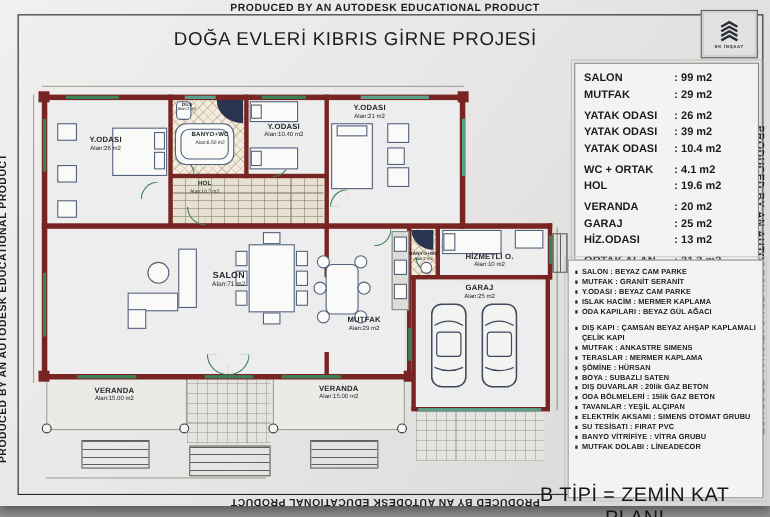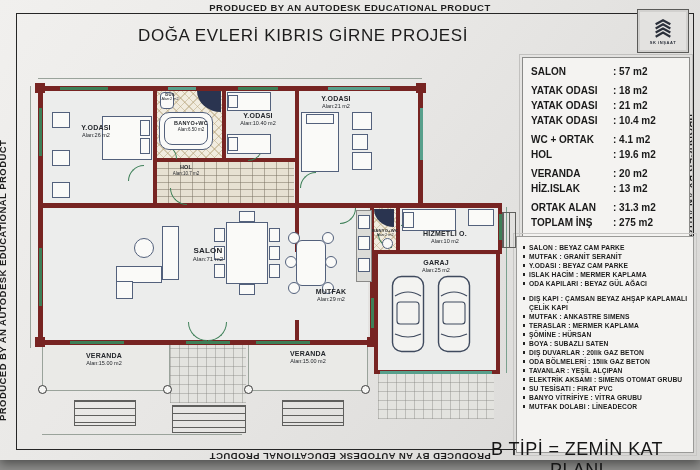--- a/index.html
+++ b/index.html
@@ -25,21 +25,21 @@
   .wm{
     position:absolute;color:#1e1e1e;font-weight:bold;font-size:9.5px;
     letter-spacing:.45px;white-space:nowrap;
   }
   .wm-top{left:0;width:700px;top:2px;text-align:center;}
   .wm-bottom{left:0;width:700px;top:451px;text-align:center;transform:rotate(180deg);}
   .wm-left{left:-3px;top:115px;height:330px;writing-mode:vertical-rl;transform:rotate(180deg);text-align:center;}
   .wm-right{left:685px;top:80px;height:350px;writing-mode:vertical-rl;text-align:center;}
   
   #title{
-    position:absolute;left:138px;top:26px;width:350px;text-align:left;
+    position:absolute;left:138px;top:26px;width:350px;text-align:right;
     font-size:17px;font-weight:500;letter-spacing:.6px;color:#1c1c1c;
   }
   #footer-label{
     position:absolute;left:462px;top:427px;width:230px;text-align:center;
     font-size:18px;font-weight:500;letter-spacing:.4px;color:#161616;margin-top:12px;
   }
   
   #logo{
     position:absolute;left:637px;top:9px;width:50px;height:42px;
     border:1px solid #5a5a58;background:#e3e2e0;
@@ -146,28 +146,30 @@
     <svg width="22" height="20" viewBox="0 0 24 20">
       <path d="M4 6 L12 1.5 L20 6" fill="none" stroke="#2a2f3a" stroke-width="2.4"></path>
       <path d="M4 10.5 L12 6 L20 10.5" fill="none" stroke="#2a2f3a" stroke-width="2.4"></path>
       <path d="M4 15 L12 10.5 L20 15" fill="none" stroke="#2a2f3a" stroke-width="2.4"></path>
       <path d="M4 19.5 L12 15 L20 19.5" fill="none" stroke="#2a2f3a" stroke-width="2.4"></path>
     </svg>
     <div class="company">SK İNŞAAT</div>
   </div>
 
   <div id="area-table">
-    <div class="t-row"><span class="t-label">SALON</span><span class="t-value">: 57 m2</span></div>
-    <div class="t-row gap"><span class="t-label">YATAK ODASI</span><span class="t-value">: 18 m2</span></div>
-    <div class="t-row"><span class="t-label">YATAK ODASI</span><span class="t-value">: 21 m2</span></div>
+    <div class="t-row"><span class="t-label">SALON</span><span class="t-value">: 99 m2</span></div>
+    <div class="t-row"><span class="t-label">MUTFAK</span><span class="t-value">: 29 m2</span></div>
+    <div class="t-row gap"><span class="t-label">YATAK ODASI</span><span class="t-value">: 26 m2</span></div>
+    <div class="t-row"><span class="t-label">YATAK ODASI</span><span class="t-value">: 39 m2</span></div>
     <div class="t-row"><span class="t-label">YATAK ODASI</span><span class="t-value">: 10.4 m2</span></div>
     <div class="t-row gap"><span class="t-label">WC + ORTAK</span><span class="t-value">: 4.1 m2</span></div>
     <div class="t-row"><span class="t-label">HOL</span><span class="t-value">: 19.6 m2</span></div>
     <div class="t-row gap"><span class="t-label">VERANDA</span><span class="t-value">: 20  m2</span></div>
-    <div class="t-row"><span class="t-label">HİZ.ISLAK</span><span class="t-value">: 13  m2</span></div>
+    <div class="t-row"><span class="t-label">GARAJ</span><span class="t-value">: 25  m2</span></div>
+    <div class="t-row"><span class="t-label">HİZ.ODASI</span><span class="t-value">: 13  m2</span></div>
     <div class="t-row gap"><span class="t-label">ORTAK ALAN</span><span class="t-value">: 31.3 m2</span></div>
     <div class="t-row"><span class="t-label">TOPLAM İNŞ</span><span class="t-value">: 275  m2</span></div>
   </div>
 
   <div id="specs">
     <div class="s-group">
       <div class="s-item"><span class="s-bullet"></span><span>SALON : BEYAZ CAM PARKE</span></div>
       <div class="s-item"><span class="s-bullet"></span><span>MUTFAK : GRANİT SERANİT</span></div>
       <div class="s-item"><span class="s-bullet"></span><span>Y.ODASI : BEYAZ CAM PARKE</span></div>
       <div class="s-item"><span class="s-bullet"></span><span>ISLAK HACİM : MERMER KAPLAMA</span></div>

